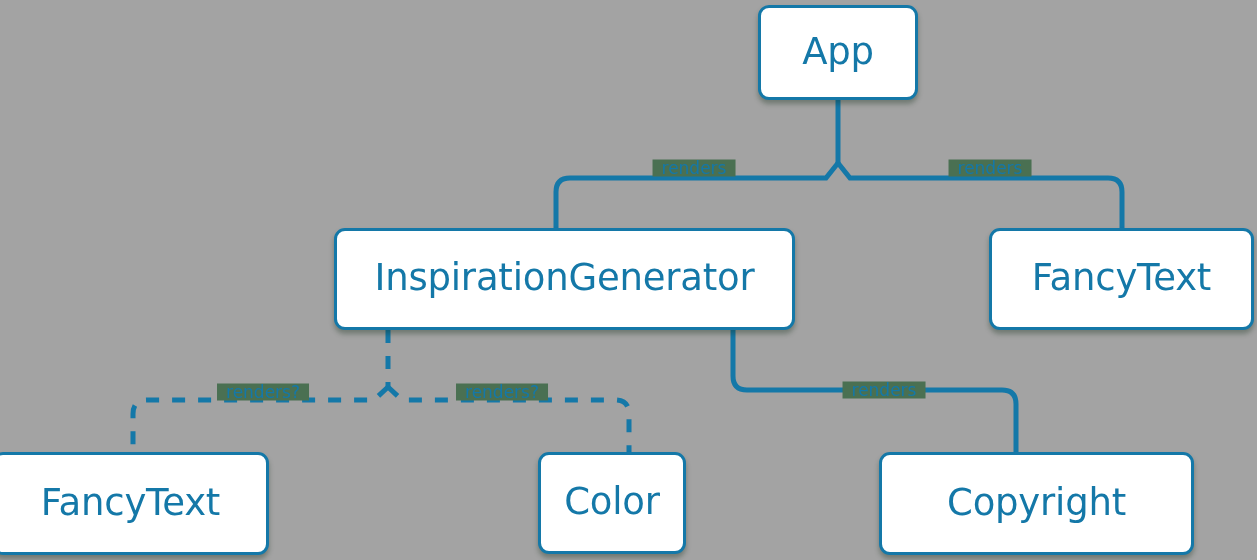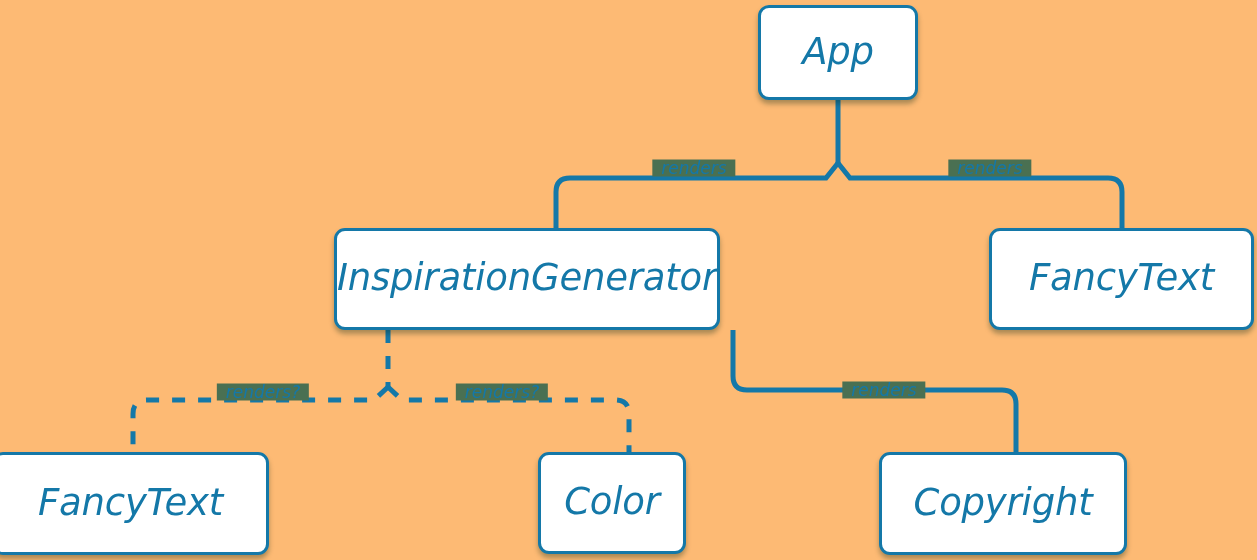--- a/index.html
+++ b/index.html
@@ -4,24 +4,23 @@
 <style>
   html, body {
     margin: 0;
     padding: 0;
     background: #ffffff;
   }
   #diagram-root {
     position: relative;
     width: 1257px;
     height: 560px;
-    background: #fdba74;
+    background: #a3a3a3;
     overflow: hidden;
     font-family: "DejaVu Sans", sans-serif;
-    font-style: italic;
   }
   #edge-layer {
     position: absolute;
     left: 0; top: 0;
     width: 1257px;
     height: 560px;
   }
   .node {
     position: absolute;
     box-sizing: border-box;
@@ -75,37 +74,37 @@
       <path stroke-dasharray="13 13" d="M 388,387 L 374,400 L 147,400 Q 133,400 133,414 L 133,452"></path>
 
       <path stroke-dasharray="13 13" d="M 388,387 L 402,400 L 615,400 Q 629,400 629,414 L 629,452"></path>
     </g>
   </svg>
 
   <div class="node" style="left:758px; top:5px; width:160px; height:95px;">
     <span class="node-label">App</span>
   </div>
 
-  <div class="node" style="left:334px; top:228px; width:386px; height:102px;">
+  <div class="node" style="left:334px; top:228px; width:461px; height:102px;">
     <span class="node-label">InspirationGenerator</span>
   </div>
 
   <div class="node" style="left:989px; top:228px; width:265px; height:102px;">
     <span class="node-label">FancyText</span>
   </div>
 
   <div class="node" style="left:-8px; top:452px; width:277px; height:103px;">
     <span class="node-label">FancyText</span>
   </div>
 
   <div class="node" style="left:538px; top:452px; width:148px; height:102px;">
     <span class="node-label">Color</span>
   </div>
 
-  <div class="node" style="left:879px; top:452px; width:248px; height:103px;">
+  <div class="node" style="left:879px; top:452px; width:315px; height:103px;">
     <span class="node-label">Copyright</span>
   </div>
 
   <span class="edge-label" style="left:694px; top:168px;">renders</span>
 
   <span class="edge-label" style="left:990px; top:168px;">renders</span>
 
   <span class="edge-label" style="left:263px; top:392px;">renders?</span>
 
   <span class="edge-label" style="left:502px; top:392px;">renders?</span>

